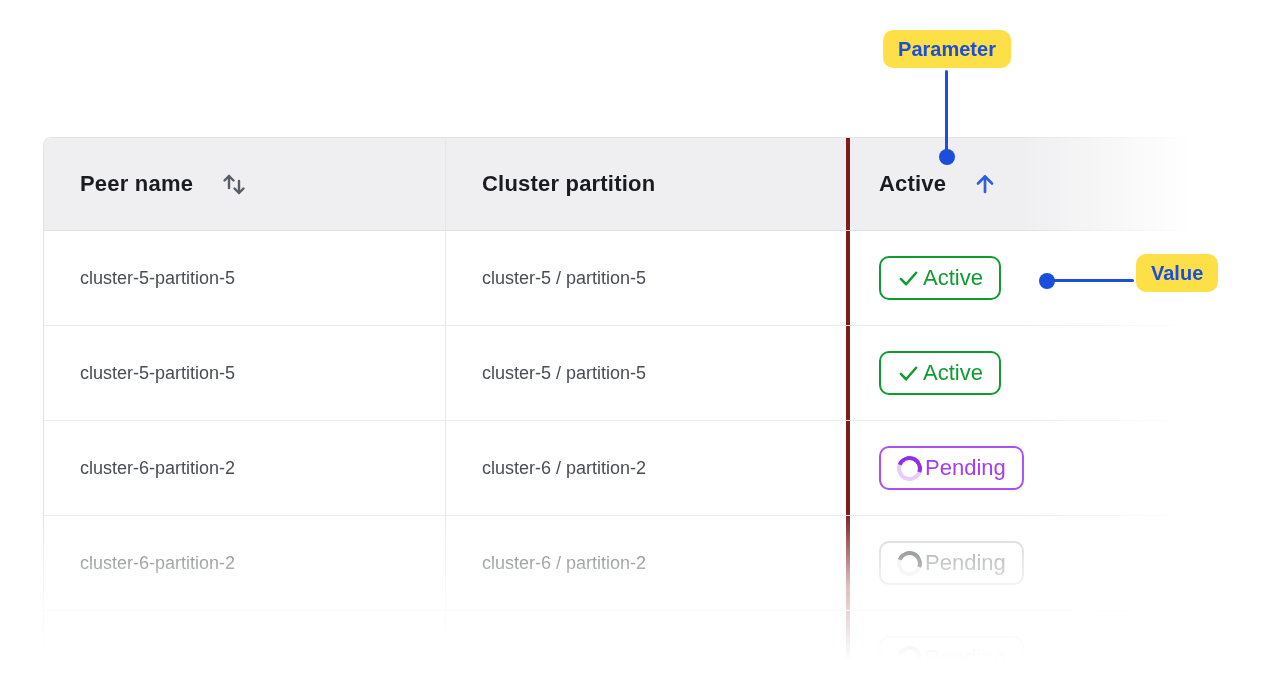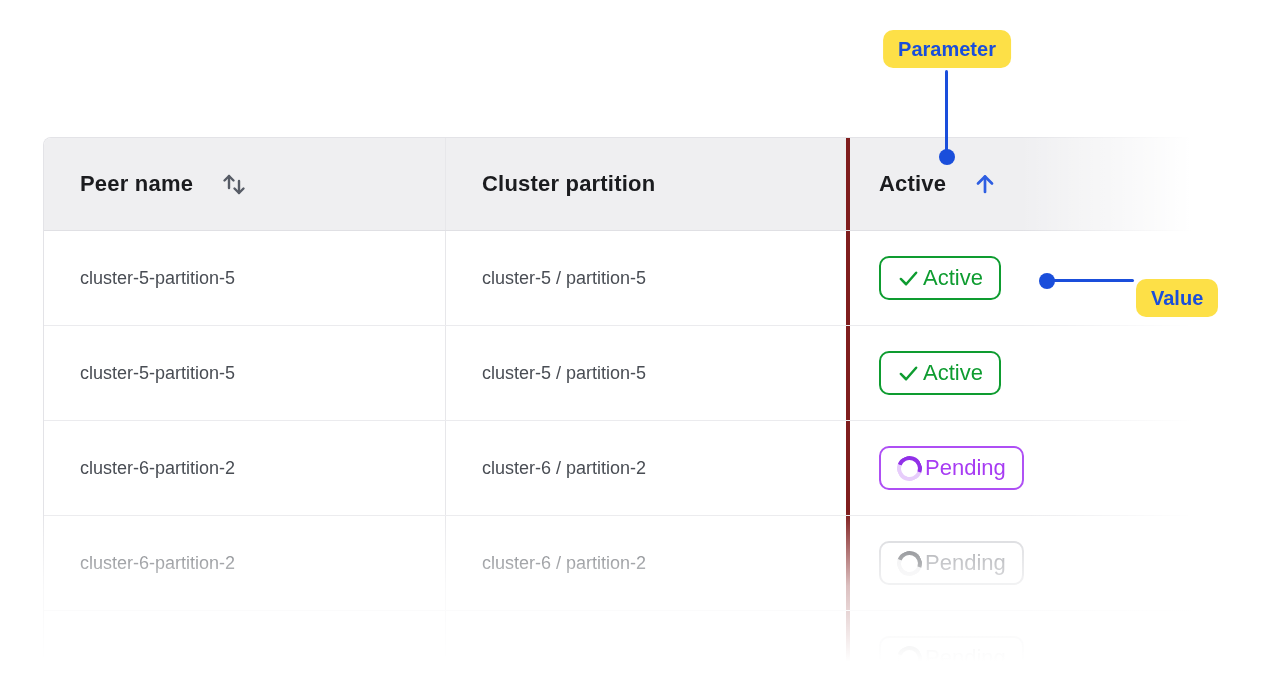--- a/index.html
+++ b/index.html
@@ -46,21 +46,21 @@
     background:linear-gradient(to bottom, rgba(255,255,255,0), rgba(255,255,255,.72) 42%, #fff 85%);
   }
 
   
   .callout-pill {
     position:absolute; z-index:20; height:38px; display:inline-flex; align-items:center;
     padding:0 15px; border-radius:10px; background:#fde047; color:#1a4edb;
     font-size:20px; font-weight:600;
   }
   .param-pill { left:947px; top:30px; transform:translateX(-50%); }
-  .value-pill { left:1136px; top:279px; }
+  .value-pill { left:1136px; top:254px; }
   .conn { position:absolute; z-index:19; background:#1a4edb; border-radius:2px; }
   .param-line { left:945px; top:70px; width:3px; height:81px; }
   .value-line { left:1051px; top:279px; width:83px; height:3px; }
   .dot { position:absolute; z-index:19; width:16px; height:16px; border-radius:50%; background:#1a4edb; }
   .param-dot { left:939px; top:149px; }
   .value-dot { left:1039px; top:273px; }
 </style>
 </head>
 <body>
 

